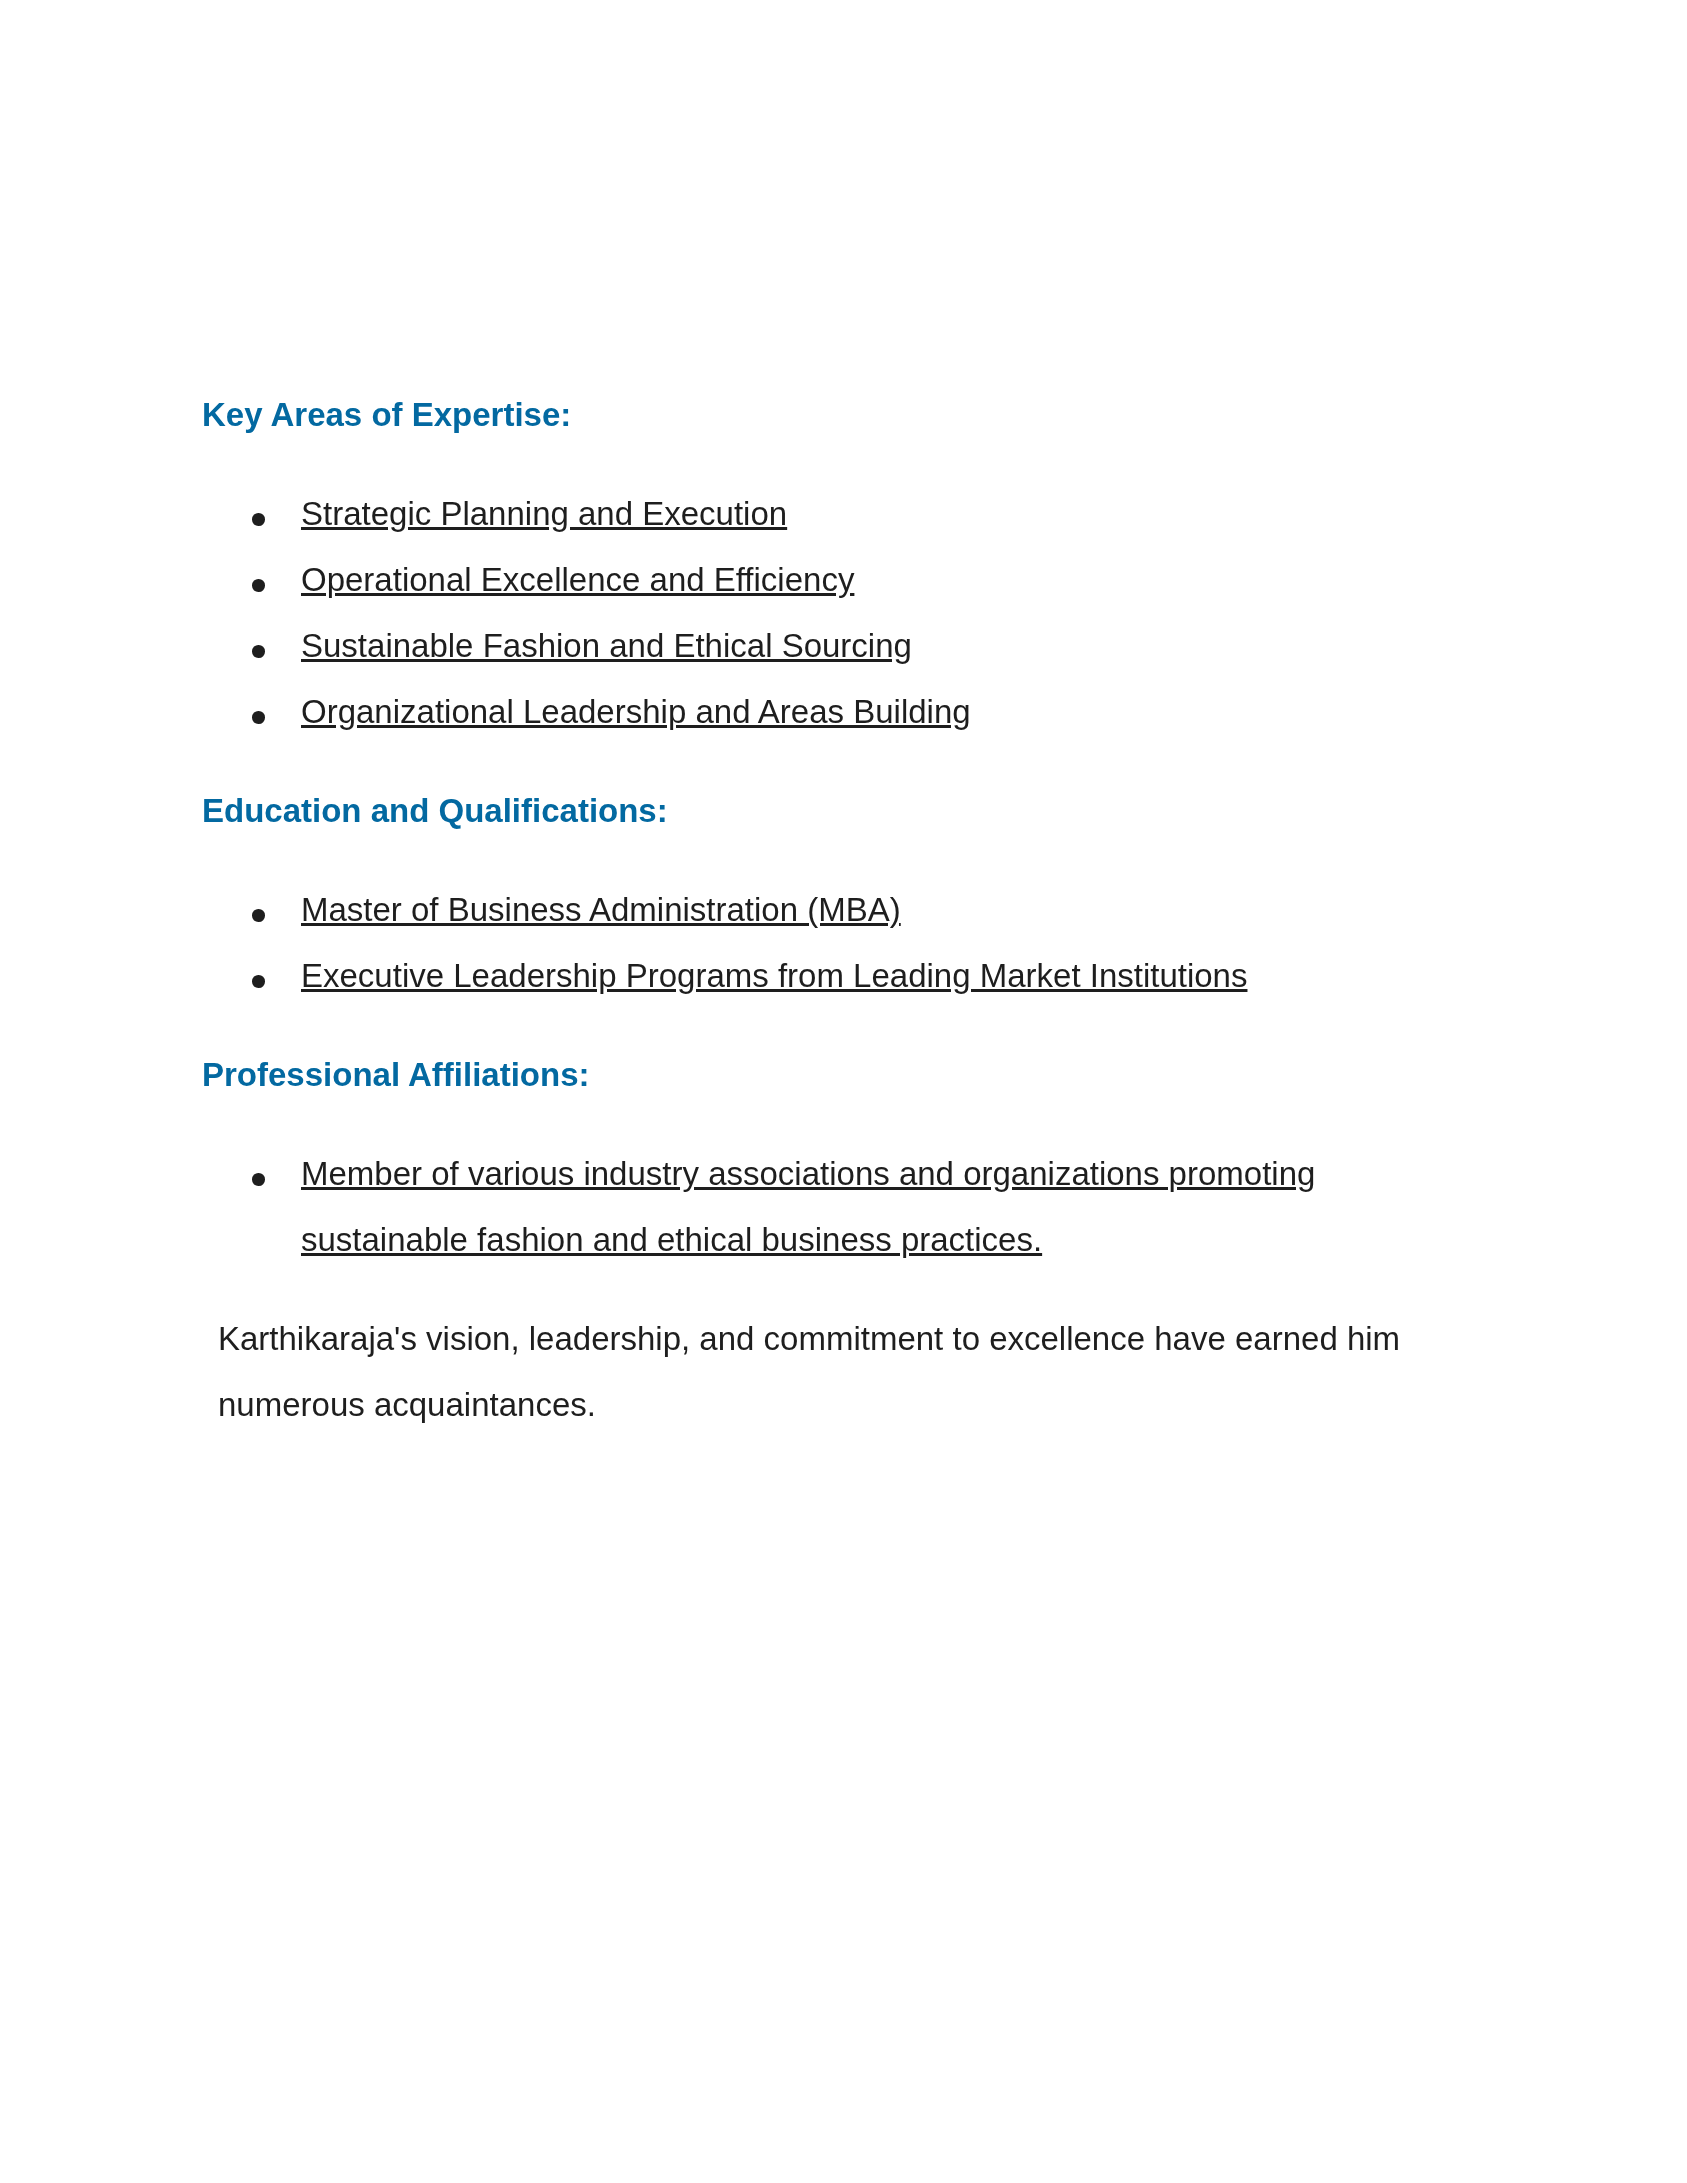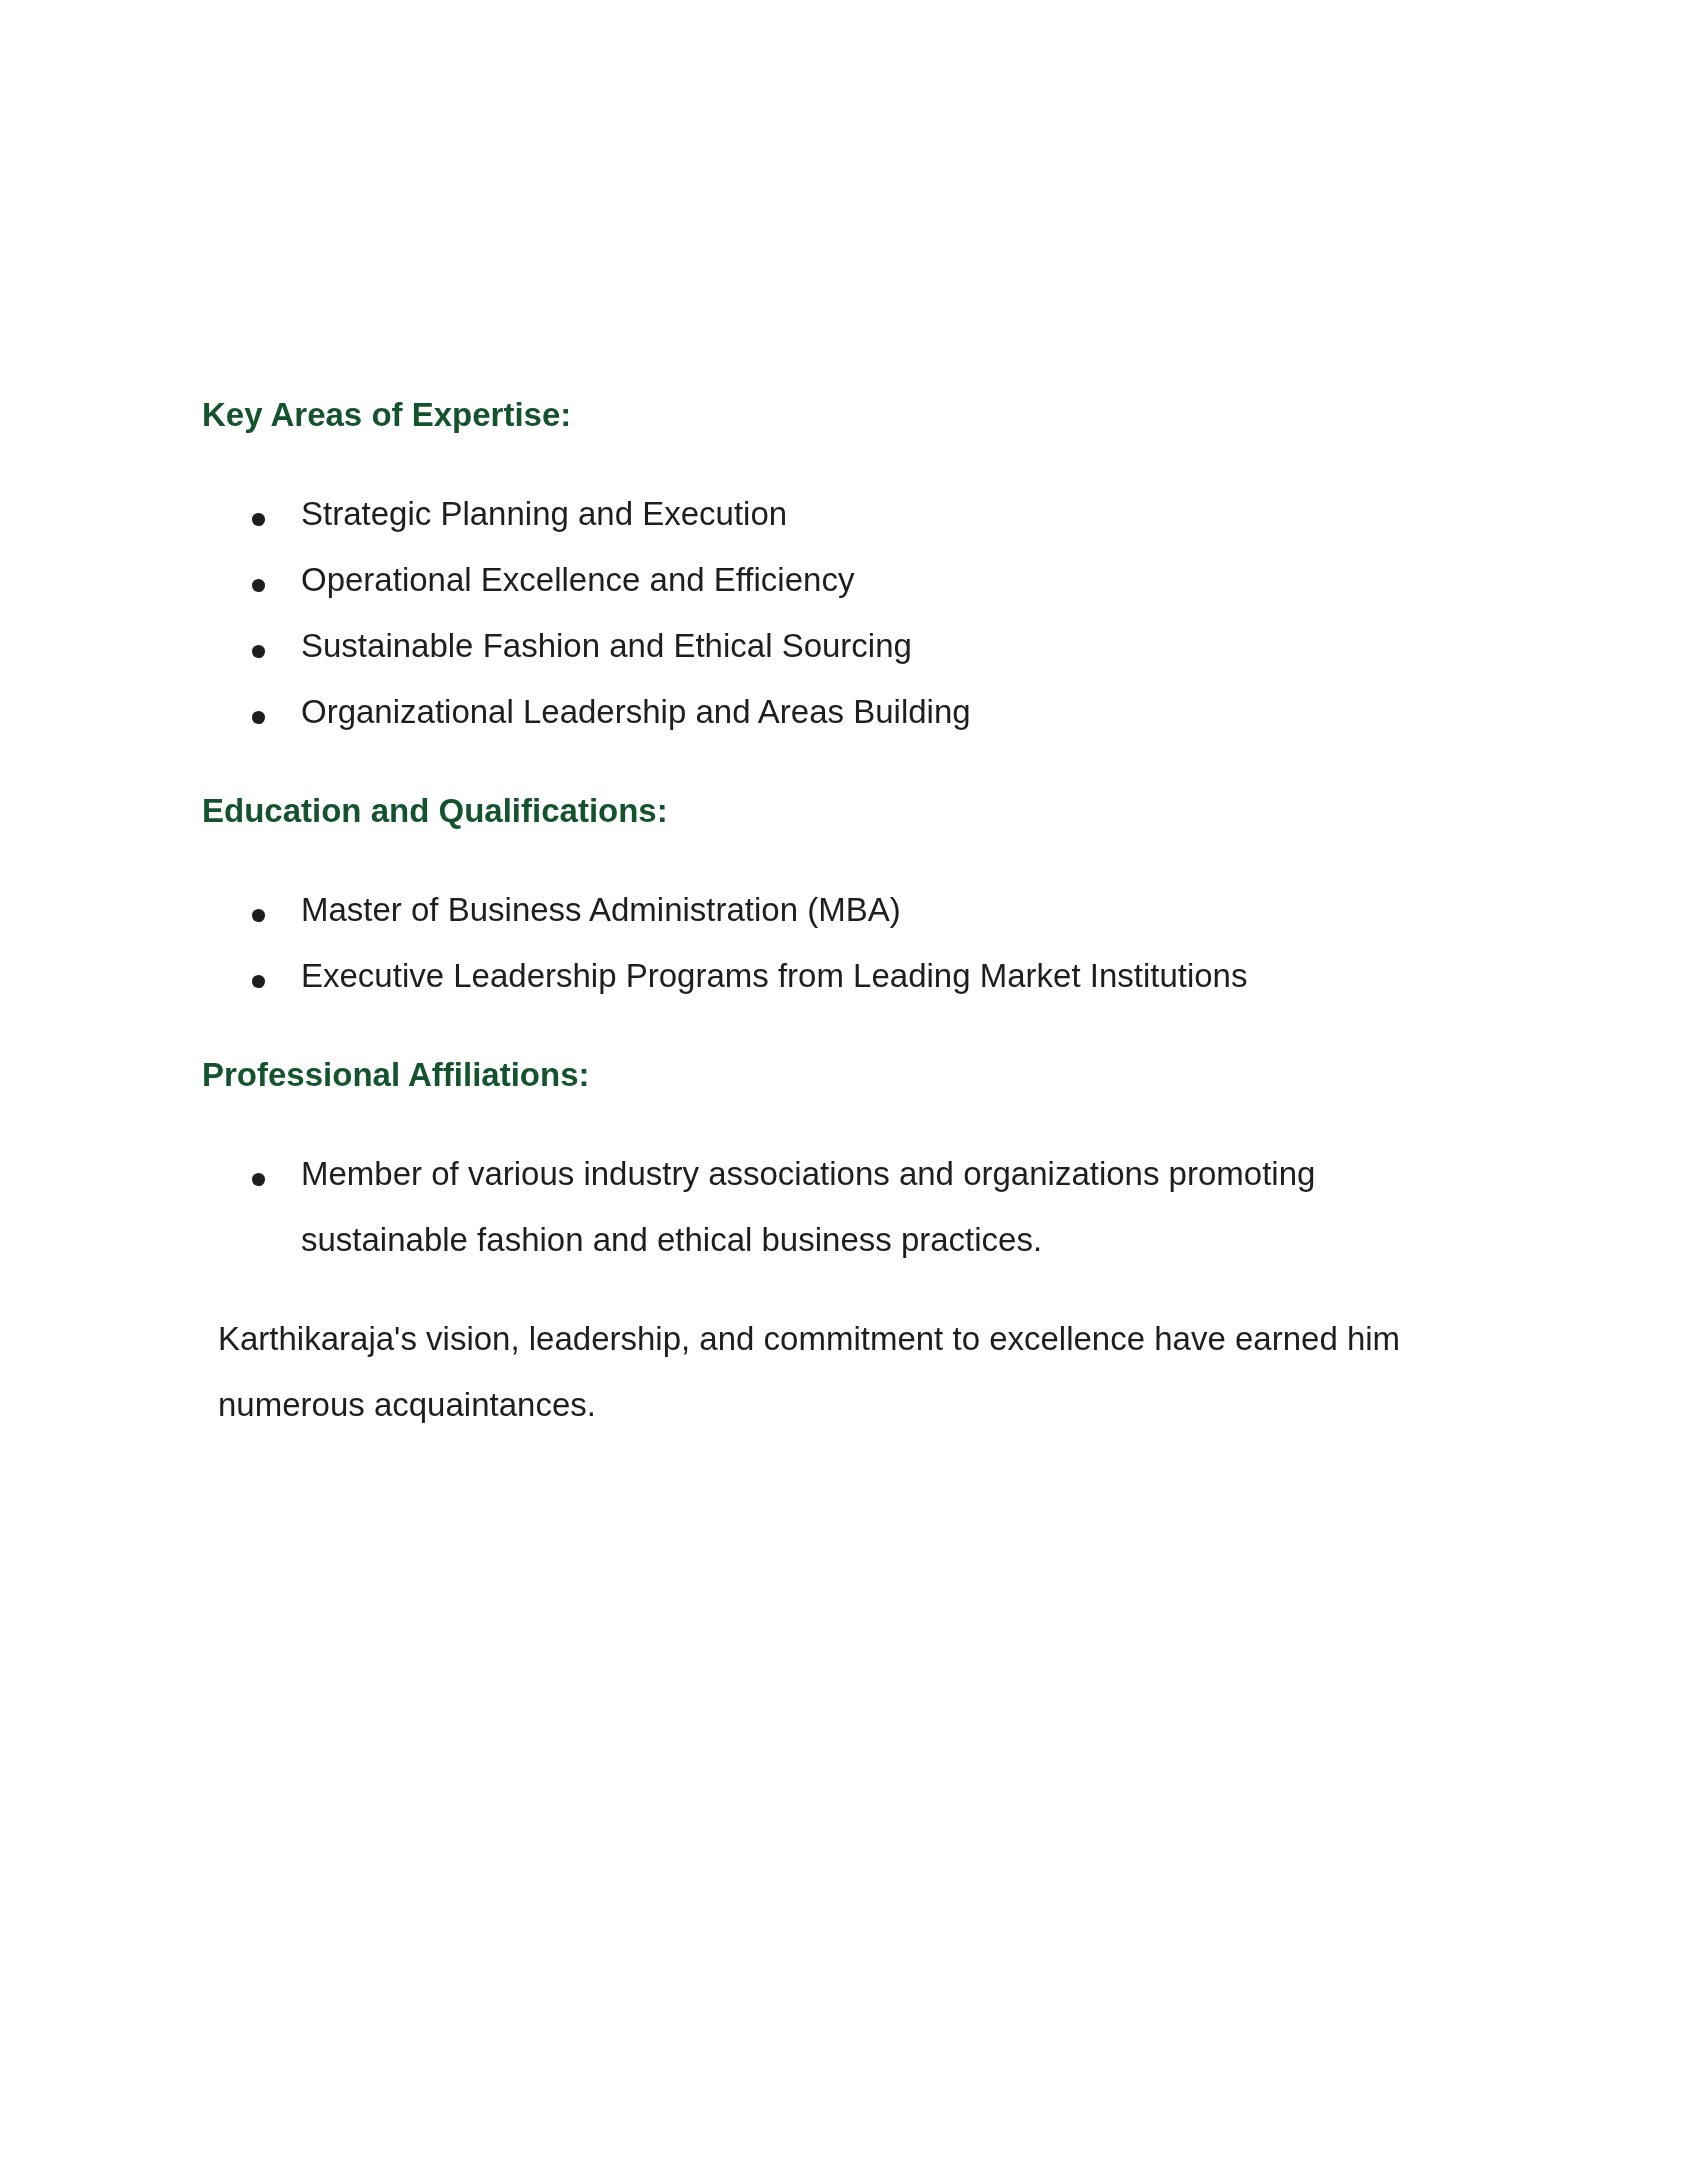--- a/index.html
+++ b/index.html
@@ -18,31 +18,32 @@
     font-size: 33px;
     line-height: 66px;
     color: #1e1e1e;
     overflow: hidden;
   }
   .doc-heading {
     font-size: 33px;
     font-weight: bold;
     line-height: 66px;
     margin: 0 0 33px 0;
-    color: #14532d;
+    color: #0369a1;
   }
   .bullet-list {
     list-style: none;
     margin: 0 0 33px 0;
     padding: 0;
   }
   .bullet-item {
     position: relative;
     padding-left: 99px;
     line-height: 66px;
+    text-decoration: underline;
   }
   .bullet-marker {
     position: absolute;
     left: 50px;
     top: 32px;
     width: 12.6px;
     height: 12.6px;
     border-radius: 50%;
     background: #1e1e1e;
   }

